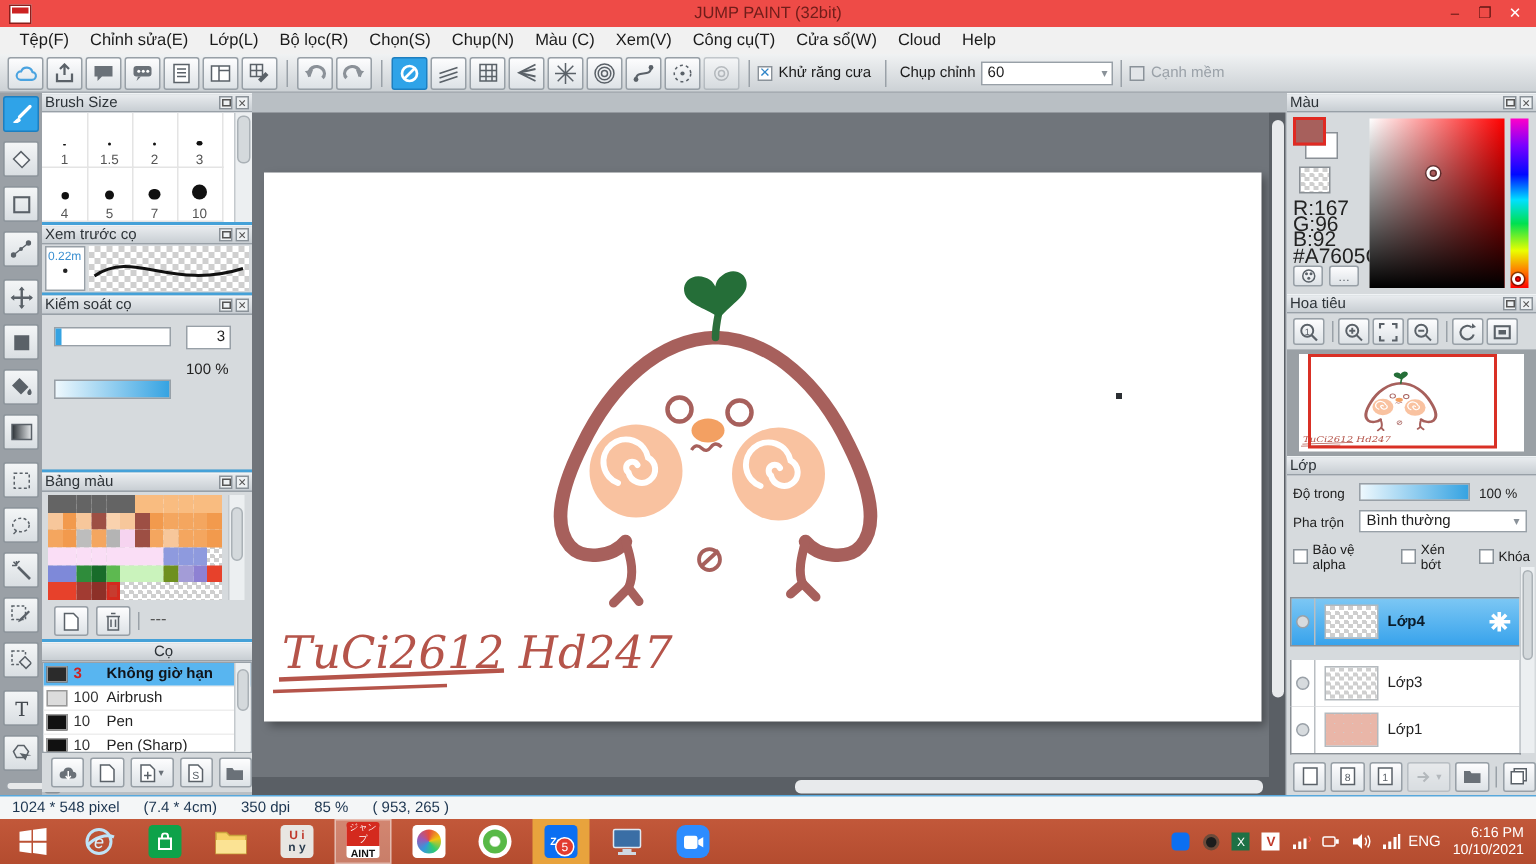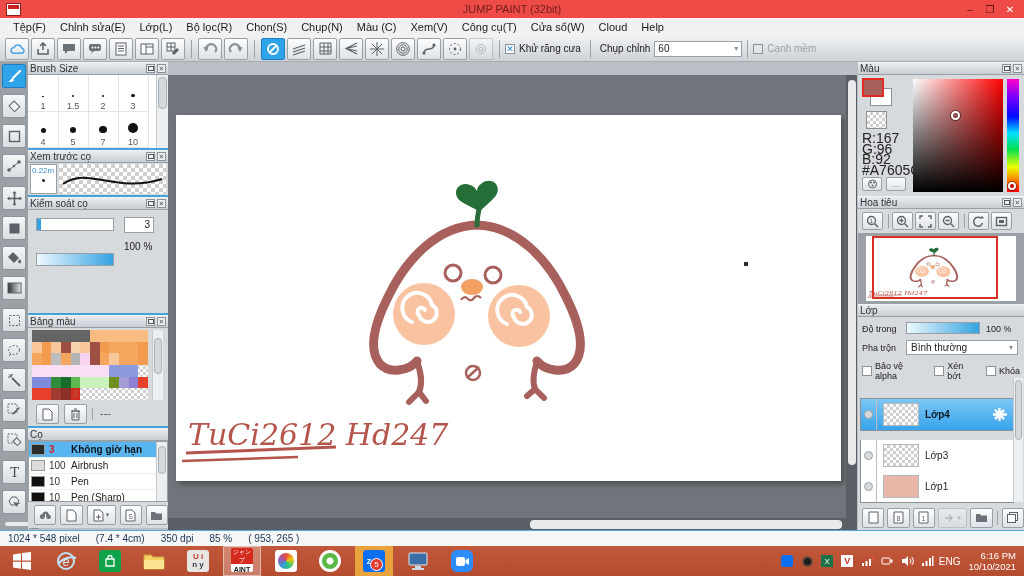--- a/index.html
+++ b/index.html
@@ -585,21 +585,21 @@
     <div class="smallbtn abs" style="left:36px;top:76px;">
         <svg width="11" height="13" viewBox="0 0 11 13">
           <path d="M2 3h7v9H2zM1 3h9M4 1h3M4 5v5M7 5v5" fill="none" stroke="#5a6168"></path>
         </svg>
       </div>
     <div class="abs" style="left:64px;top:80px;width:1px;height:12px;background:#9aa1a8;"></div>
     <span class="abs" style="left:72px;top:79px;color:#555;">---</span>
   </div>
   <div class="bluesep abs" style="left:28px;top:426px;width:140px;"></div>
 
-  <div class="ph abs" style="left:28px;top:428px;width:162px;">
+  <div class="ph abs" style="left:28px;top:428px;width:162px;flex-direction:column;">
     <span class="pht">Cọ</span>
     <span class="phb">
         <span class="sq"></span>
       </span>
     <span class="phb">✕</span>
   </div>
   <div class="abs" style="left:28px;top:441px;width:140px;height:61px;background:#fff;border:1px solid #98a0a7;overflow:hidden;">
     <div class="brow sel">
         <span class="chip" style="background:#2b2b2b"></span>
         <span class="bsz">3</span>

